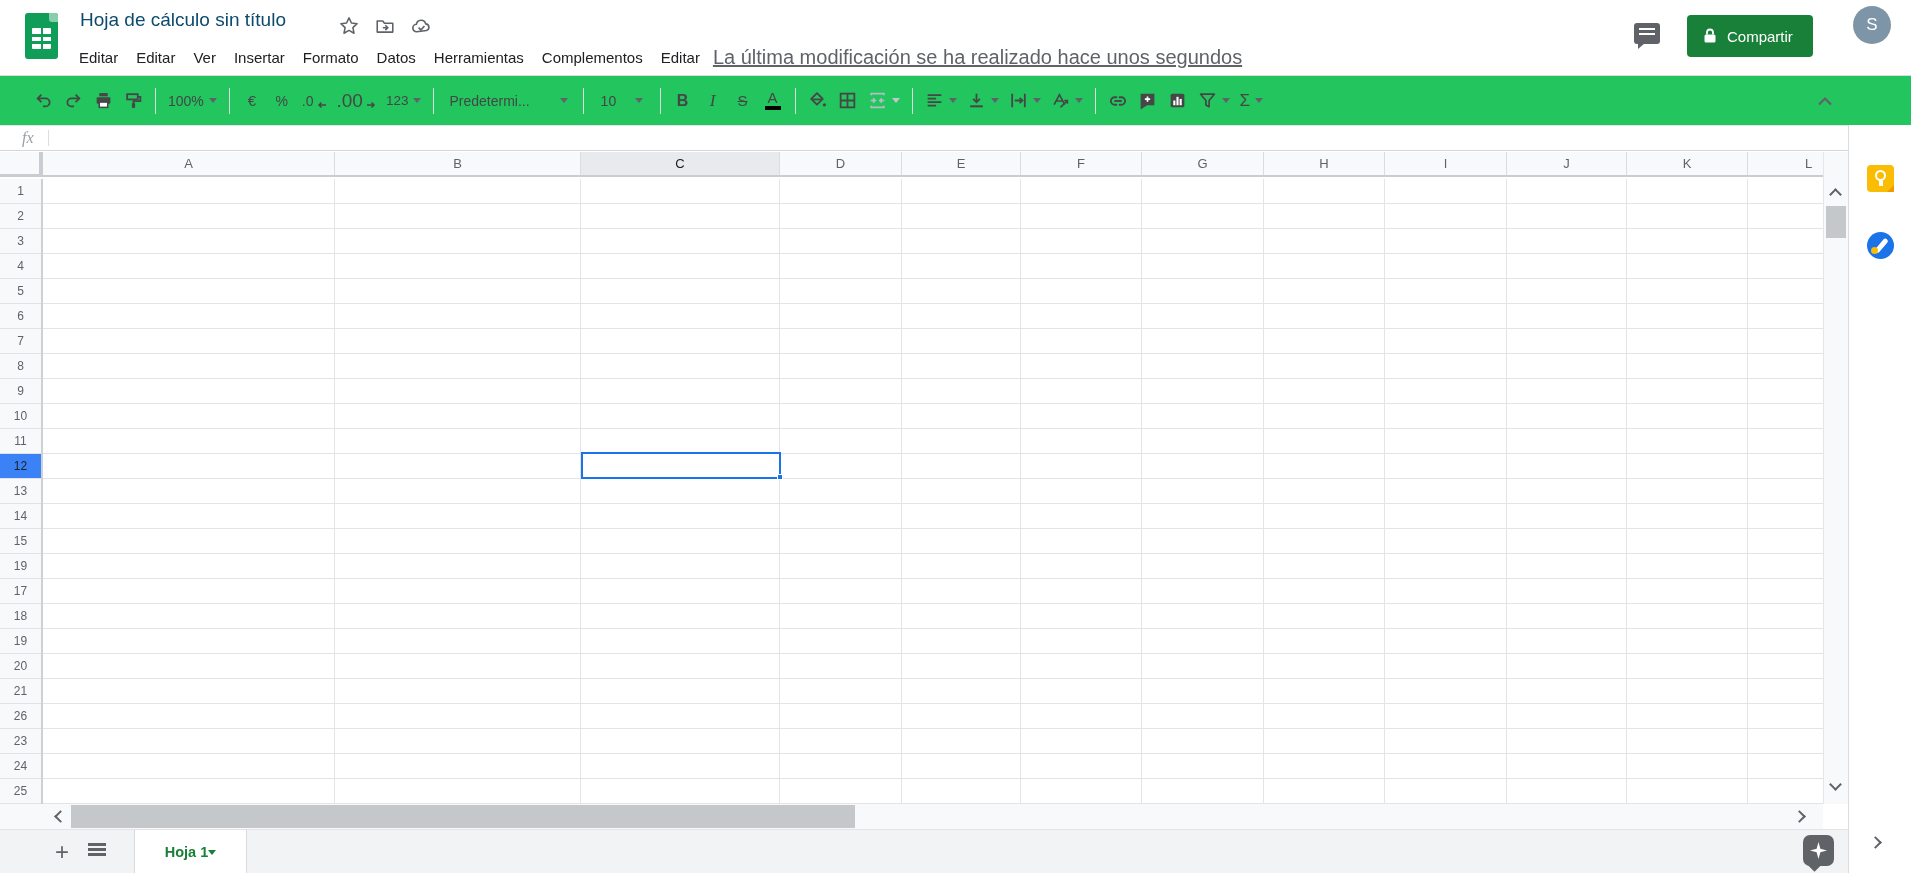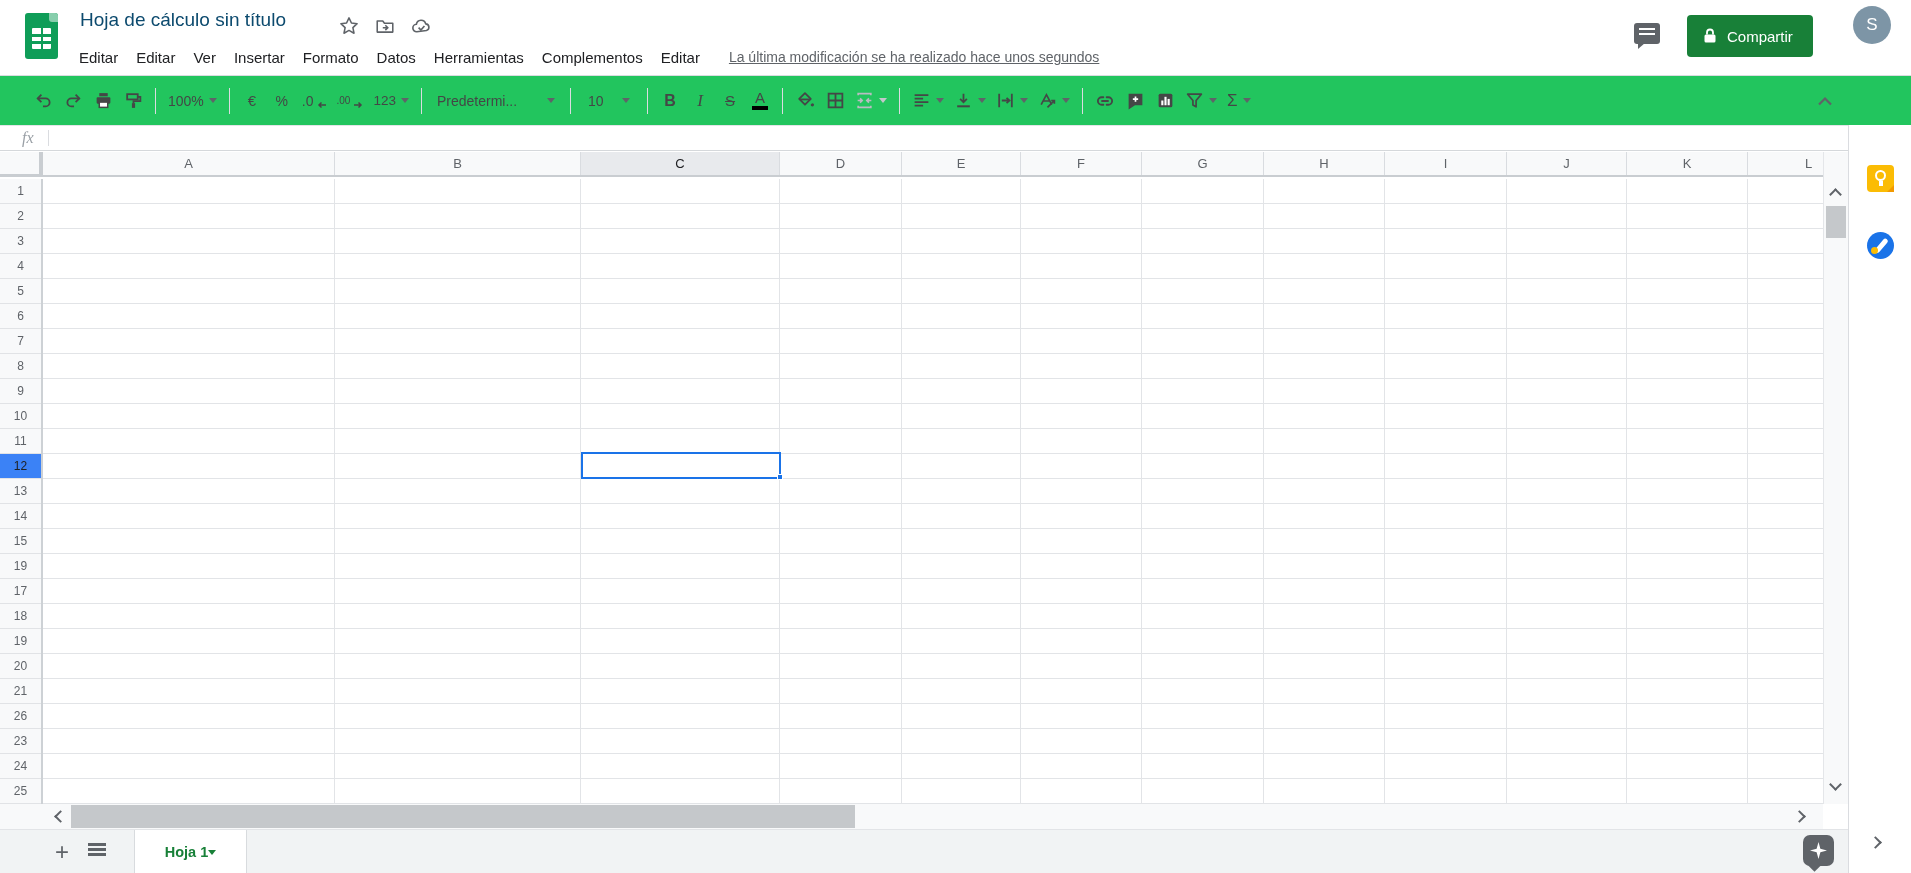--- a/index.html
+++ b/index.html
@@ -15,21 +15,21 @@
   .logo { position:absolute; left:25px; top:13px; width:33px; height:46px; background:#0f9d58; border-radius:3px; cursor:pointer; }
   .logo .fold { position:absolute; right:0; top:0; width:9px; height:9px; background:#87ceac; border-radius:0 3px 0 3px; }
   .logo .table { position:absolute; left:7px; top:15px; width:19px; height:21px; background:#fff; border-radius:1px; }
   .logo .table .vline { position:absolute; left:8.5px; top:0; width:2.5px; height:100%; background:#0f9d58; }
   .logo .table .hline { position:absolute; left:0; width:100%; height:2.5px; background:#0f9d58; }
   .doc-title { position:absolute; left:80px; top:9px; font-size:19px; color:#0c4a6e; cursor:text; white-space:nowrap; }
   .title-icons { position:absolute; left:338px; top:15px; display:flex; gap:14px; align-items:center; }
   .tbicon { width:22px; height:22px; display:flex; align-items:center; justify-content:center; cursor:pointer; }
   .menubar { position:absolute; left:70px; top:44px; display:flex; align-items:center; height:26px; }
   .menu-item { padding:3px 9px; font-size:15px; color:#202124; border-radius:3px; cursor:pointer; white-space:nowrap; }
-  .status-link { margin-left:20px; font-size:14px; color:#5f6368; text-decoration:underline; cursor:pointer; white-space:nowrap; }
+  .status-link { margin-left:4px; font-size:20px; color:#5f6368; text-decoration:underline; cursor:pointer; white-space:nowrap; }
   .comment-top { position:absolute; left:1634px; top:23px; width:26px; height:21px; background:#5f6368; border-radius:3px; cursor:pointer; }
   .comment-top .line { position:absolute; left:5px; height:2px; width:16px; background:#fff; }
   .comment-top:after { content:""; position:absolute; left:4px; bottom:-5px; border-left:7px solid #5f6368; border-bottom:6px solid transparent; }
   .share-btn { position:absolute; left:1687px; top:15px; height:42px; background:#188038; color:#fff; border:none;
     border-radius:4px; font-size:15px; font-family:"Liberation Sans",sans-serif; padding:0 20px 0 16px;
     display:flex; align-items:center; gap:10px; cursor:pointer; }
   .avatar { position:absolute; left:1853px; top:6px; width:38px; height:38px; border-radius:50%; background:#7d95a6;
     color:#fff; font-size:17px; display:flex; align-items:center; justify-content:center; cursor:pointer; }
 
   
@@ -210,21 +210,21 @@
   <div class="tsep"></div>
   <div class="ti" style="font-size:15px;">€</div>
   <div class="ti" style="font-size:14px;">%</div>
   <div class="ti">
     <span style="font-size:14px;">.0</span>
     <svg width="10" height="8" viewBox="0 0 10 8" style="margin-top:9px;">
         <path d="M9 4 H2 M4.5 1.5 2 4 l2.5 2.5" stroke="#444746" stroke-width="1.5" fill="none"></path>
       </svg>
   </div>
   <div class="ti">
-    <span style="font-size:10px;">.00</span>
+    <span style="font-size:19px;">.00</span>
     <svg width="10" height="8" viewBox="0 0 10 8" style="margin-top:9px;">
         <path d="M1 4 H8 M5.5 1.5 8 4 l-2.5 2.5" stroke="#444746" stroke-width="1.5" fill="none"></path>
       </svg>
   </div>
   <div class="ti">
     <span style="font-size:13.5px;">123</span>
       <span class="caret"></span>
   </div>
   <div class="tsep"></div>
   <div class="ti" style="min-width:110px; justify-content:space-between; padding:0 8px;gap:28px;">

